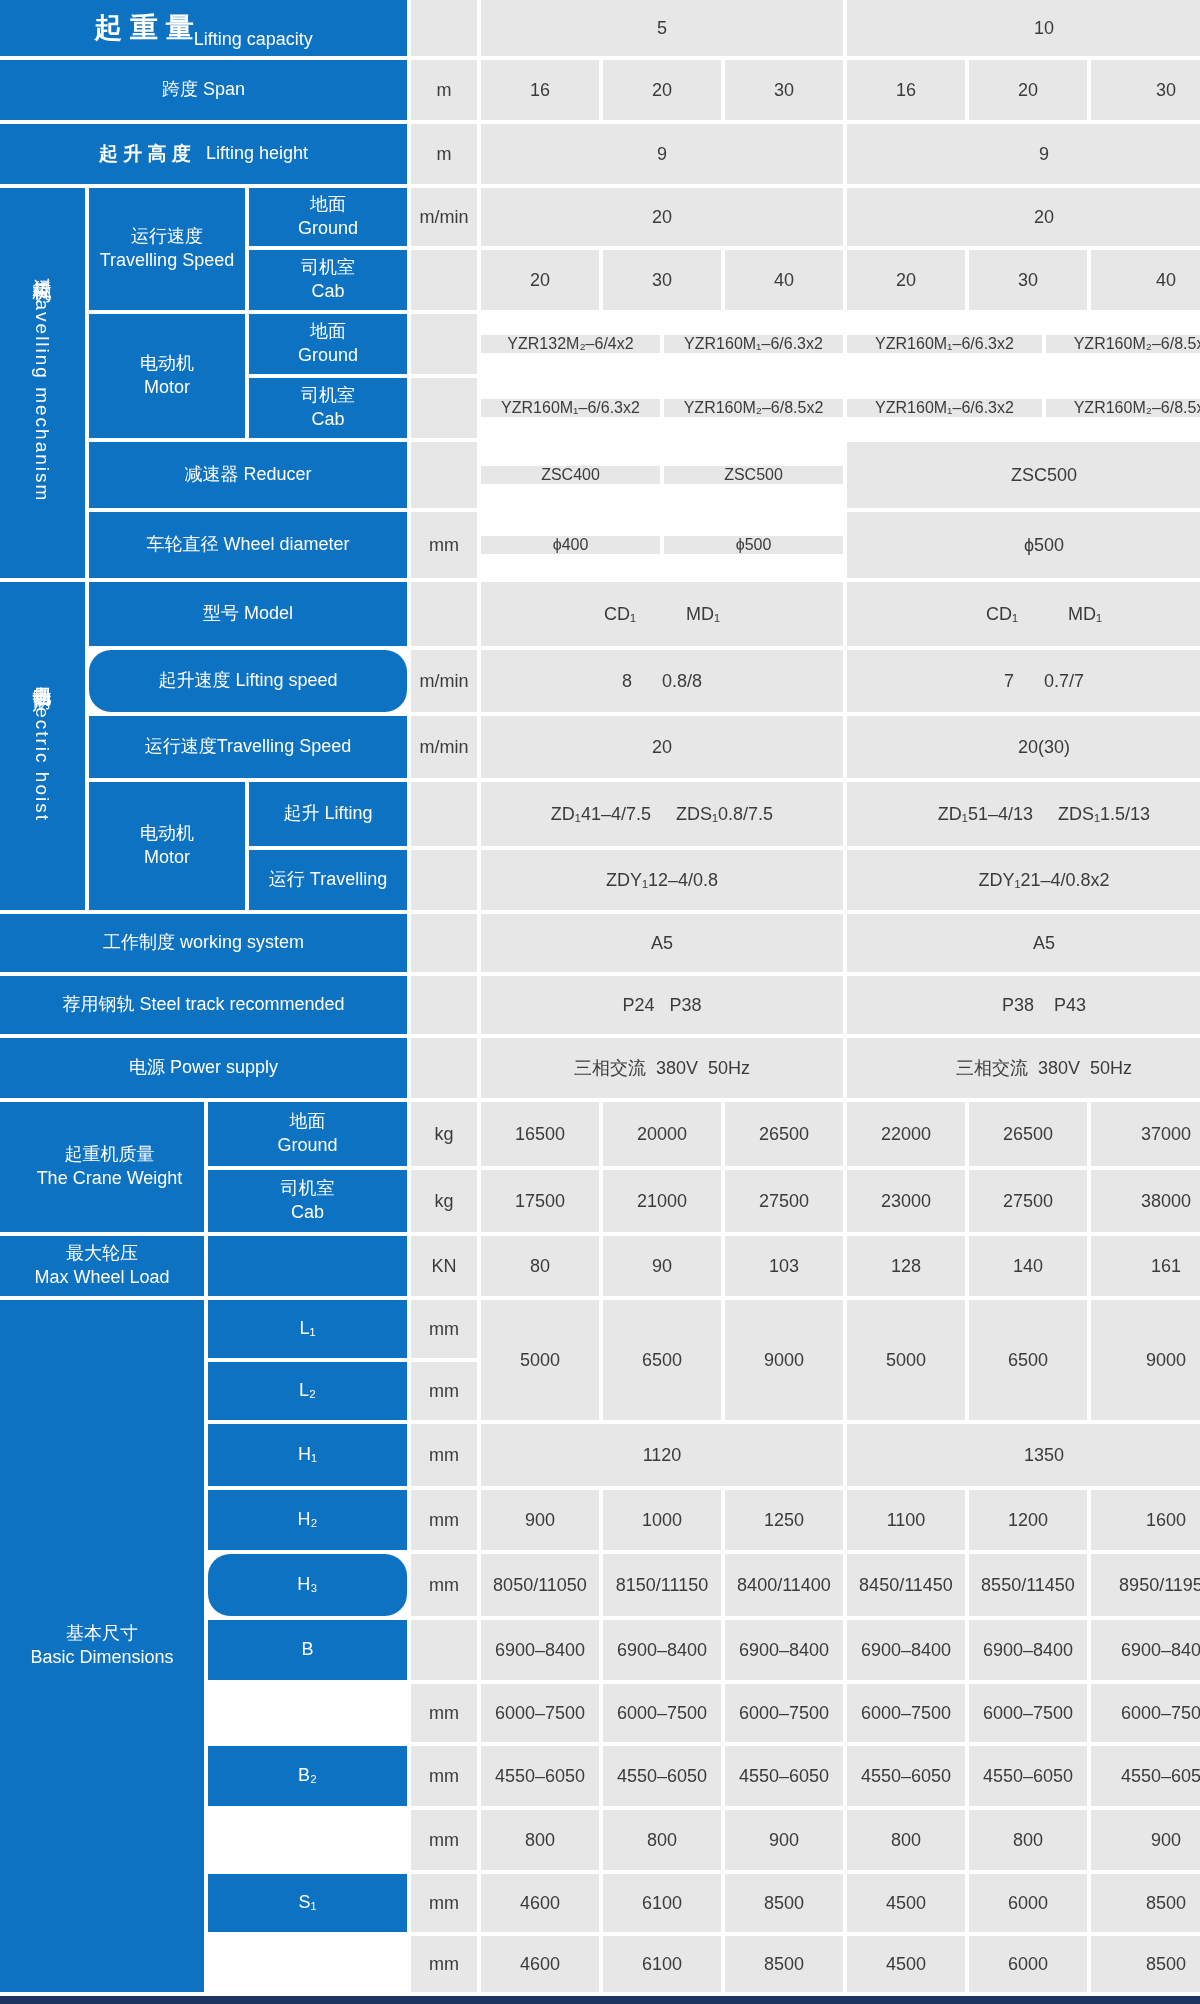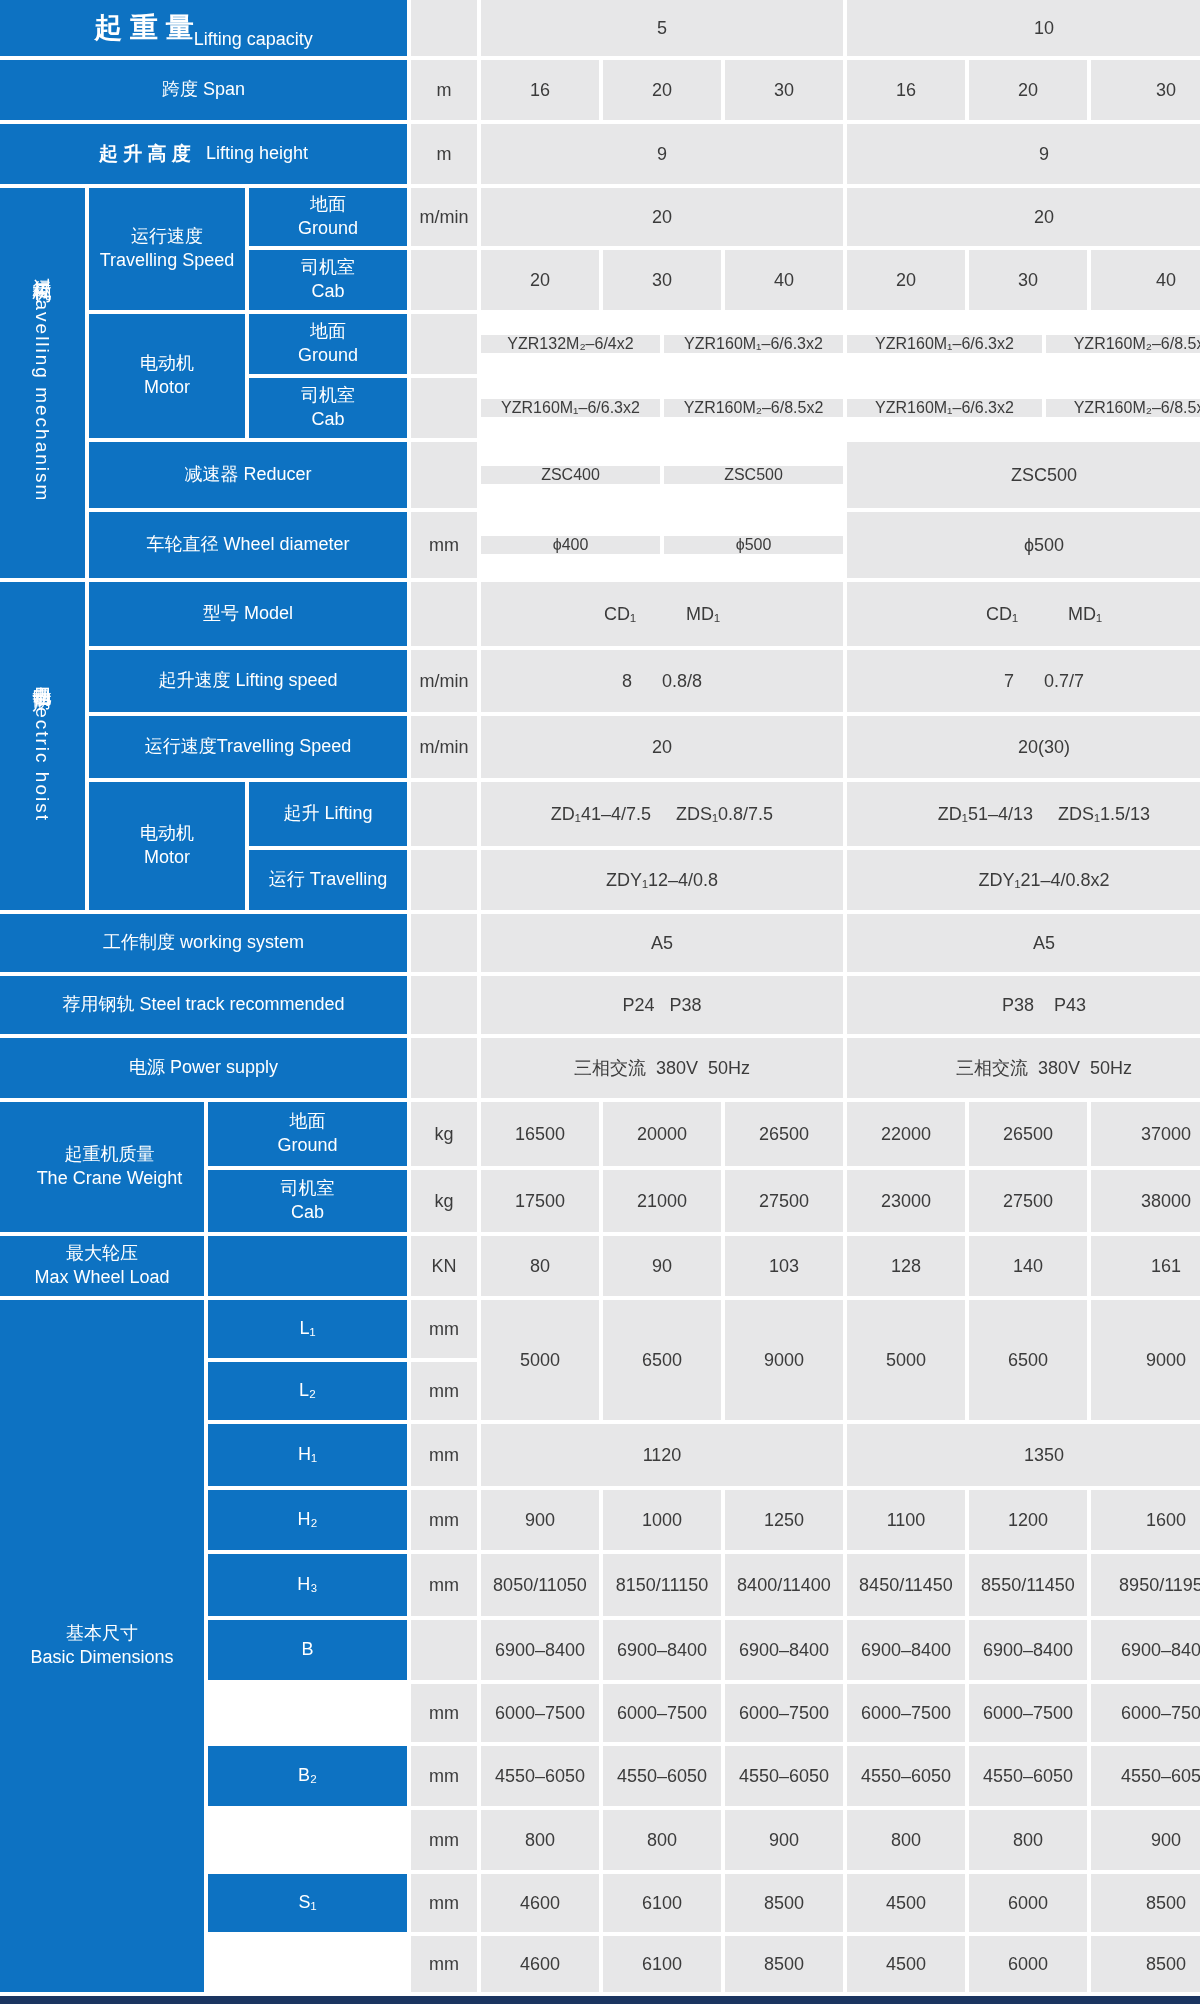--- a/index.html
+++ b/index.html
@@ -98,21 +98,21 @@
       <div class="cell split" style="grid-area: 9 / 6 / span 1 / span 3;">
         <div class="half">ϕ400</div>
         <div class="half">ϕ500</div>
       </div>
       <div class="cell data" style="grid-area: 9 / 9 / span 1 / span 3;">ϕ500</div>
       <div class="cell blue vert" style="grid-area: 10 / 1 / span 5 / span 1;">电动葫芦 Electric hoist</div>
       <div class="cell blue" style="grid-area: 10 / 2 / span 1 / span 3;">型号 Model</div>
       <div class="cell gray" style="grid-area: 10 / 5 / span 1 / span 1;"></div>
       <div class="cell data pre" style="grid-area: 10 / 6 / span 1 / span 3;">CD₁          MD₁</div>
       <div class="cell data pre" style="grid-area: 10 / 9 / span 1 / span 3;">CD₁          MD₁</div>
-      <div class="cell blue" style="grid-area: 11 / 2 / span 1 / span 3;">起升速度 Lifting speed</div>
+      <div class="cell blue" style="grid-area: 11 / 2 / span 1 / span 3; border-radius: 22px;">起升速度 Lifting speed</div>
       <div class="cell unit" style="grid-area: 11 / 5 / span 1 / span 1;">m/min</div>
       <div class="cell data pre" style="grid-area: 11 / 6 / span 1 / span 3;">8      0.8/8</div>
       <div class="cell data pre" style="grid-area: 11 / 9 / span 1 / span 3;">7      0.7/7</div>
       <div class="cell blue" style="grid-area: 12 / 2 / span 1 / span 3;">运行速度Travelling Speed</div>
       <div class="cell unit" style="grid-area: 12 / 5 / span 1 / span 1;">m/min</div>
       <div class="cell data" style="grid-area: 12 / 6 / span 1 / span 3;">20</div>
       <div class="cell data" style="grid-area: 12 / 9 / span 1 / span 3;">20(30)</div>
       <div class="cell blue two" style="grid-area: 13 / 2 / span 2 / span 2;">电动机
 Motor</div>
       <div class="cell blue" style="grid-area: 13 / 4 / span 1 / span 1;">起升 Lifting</div>
@@ -182,21 +182,21 @@
       <div class="cell data" style="grid-area: 23 / 6 / span 1 / span 3;">1120</div>
       <div class="cell data" style="grid-area: 23 / 9 / span 1 / span 3;">1350</div>
       <div class="cell blue" style="grid-area: 24 / 3 / span 1 / span 2;">H₂</div>
       <div class="cell unit" style="grid-area: 24 / 5 / span 1 / span 1;">mm</div>
       <div class="cell data" style="grid-area: 24 / 6 / span 1 / span 1;">900</div>
       <div class="cell data" style="grid-area: 24 / 7 / span 1 / span 1;">1000</div>
       <div class="cell data" style="grid-area: 24 / 8 / span 1 / span 1;">1250</div>
       <div class="cell data" style="grid-area: 24 / 9 / span 1 / span 1;">1100</div>
       <div class="cell data" style="grid-area: 24 / 10 / span 1 / span 1;">1200</div>
       <div class="cell data" style="grid-area: 24 / 11 / span 1 / span 1;">1600</div>
-      <div class="cell blue" style="grid-area: 25 / 3 / span 1 / span 2;">H₃</div>
+      <div class="cell blue" style="grid-area: 25 / 3 / span 1 / span 2; border-radius: 22px;">H₃</div>
       <div class="cell unit" style="grid-area: 25 / 5 / span 1 / span 1;">mm</div>
       <div class="cell data" style="grid-area: 25 / 6 / span 1 / span 1;">8050/11050</div>
       <div class="cell data" style="grid-area: 25 / 7 / span 1 / span 1;">8150/11150</div>
       <div class="cell data" style="grid-area: 25 / 8 / span 1 / span 1;">8400/11400</div>
       <div class="cell data" style="grid-area: 25 / 9 / span 1 / span 1;">8450/11450</div>
       <div class="cell data" style="grid-area: 25 / 10 / span 1 / span 1;">8550/11450</div>
       <div class="cell data" style="grid-area: 25 / 11 / span 1 / span 1;">8950/11950</div>
       <div class="cell blue" style="grid-area: 26 / 3 / span 1 / span 2;">B</div>
       <div class="cell gray" style="grid-area: 26 / 5 / span 1 / span 1;"></div>
       <div class="cell data" style="grid-area: 26 / 6 / span 1 / span 1;">6900–8400</div>

